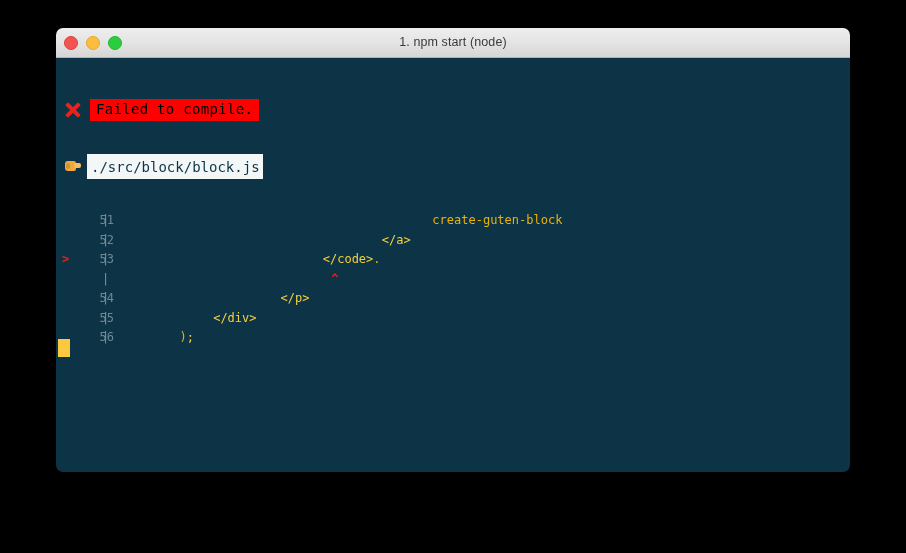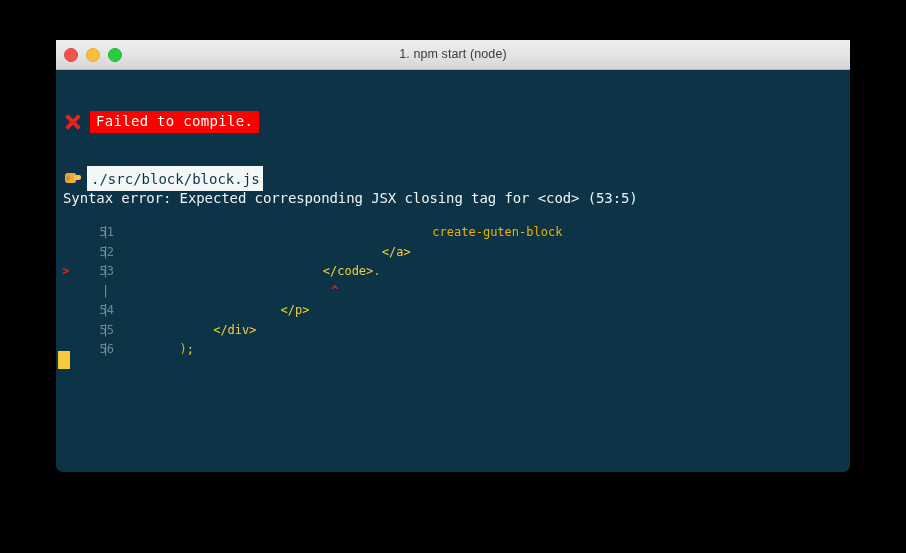--- a/index.html
+++ b/index.html
@@ -32,21 +32,20 @@
     overflow: hidden;
     box-shadow: 0 6px 26px rgba(0,0,0,0.65);
   }
 
   .titlebar {
     position: relative;
     height: 30px;
     background: linear-gradient(to bottom, #eeeeee 0%, #e4e4e4 50%, #d6d6d6 100%);
     border-bottom: 1px solid #b2b2b2;
     box-sizing: border-box;
-    margin-top: 12px;
   }
 
   .lights {
     position: absolute;
     left: 8px;
     top: 0;
     height: 29px;
     display: flex;
     align-items: center;
     gap: 8px;
@@ -107,21 +106,21 @@
     width: 18px;
     height: 4px;
     background: #e8221c;
     border-radius: 1px;
   }
   .x-icon::before { transform: rotate(45deg); }
   .x-icon::after  { transform: rotate(-45deg); }
 
   .fail-badge {
     background: #fe0000;
-    color: #ffffff;
+    color: #000000;
     font-size: 14px;
     line-height: 19px;
     padding: 1px 6px 2px 6px;
     letter-spacing: 0.3px;
     white-space: pre;
   }
 
   
   .path-row {
     position: absolute;
@@ -266,21 +265,20 @@
 
       <div class="path-row">
         <span class="finger-icon">
           <span class="palm"></span>
           <span class="knuckle"></span>
           <span class="tip"></span>
         </span>
         <span class="path-badge">./src/block/block.js</span>
       </div>
 
-      <div class="syntax-line">Syntax error: Expected corresponding JSX closing tag for &lt;cod&gt; (53:5)</div>
 
       <div class="code" id="code-block"><div class="code-line"><span class="lineno">51</span><span class="pipe">|</span><span class="src" style="left: 376.34px;"><span class="white">create-guten-block</span></span></div><div class="code-line"><span class="lineno">52</span><span class="pipe">|</span><span class="src" style="left: 325.76px;"><span class="tag">&lt;/a&gt;</span></span></div><div class="code-line"><span class="marker">&gt;</span><span class="lineno">53</span><span class="pipe">|</span><span class="src" style="left: 266.75px;"><span class="tag">&lt;/code&gt;</span><span class="white">.</span></span></div><div class="code-line"><span class="pipe">|</span><span class="caret" style="left: 275.18px;">^</span></div><div class="code-line"><span class="lineno">54</span><span class="pipe">|</span><span class="src" style="left: 224.6px;"><span class="tag">&lt;/p&gt;</span></span></div><div class="code-line"><span class="lineno">55</span><span class="pipe">|</span><span class="src" style="left: 157.16px;"><span class="tag">&lt;/div&gt;</span></span></div><div class="code-line"><span class="lineno">56</span><span class="pipe">|</span><span class="src" style="left: 123.44px;"><span class="white">)</span><span class="tag">;</span></span></div></div>
 
       <div class="cursor"></div>
 
     </div>
   </div>
 </div>
 
 </body></html>

